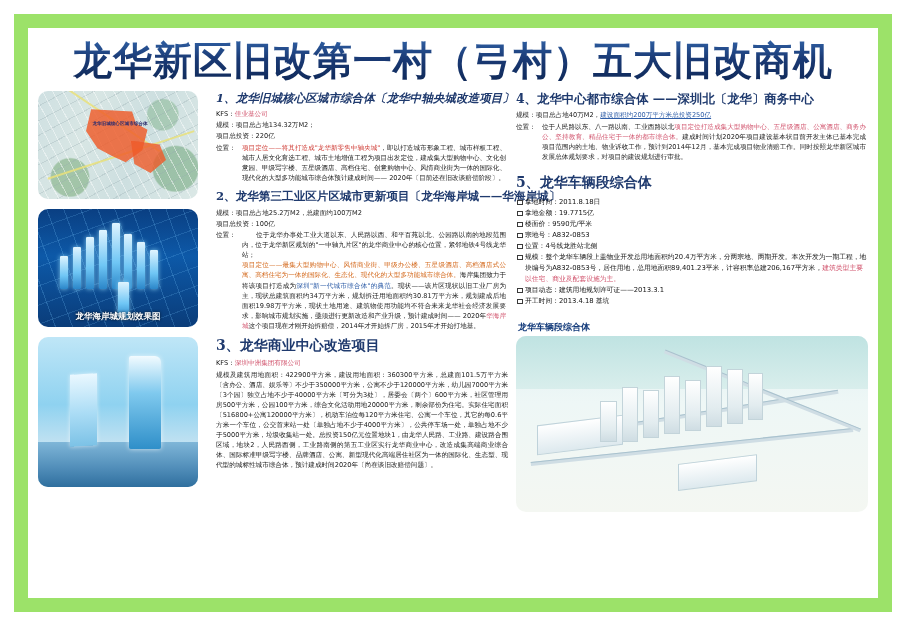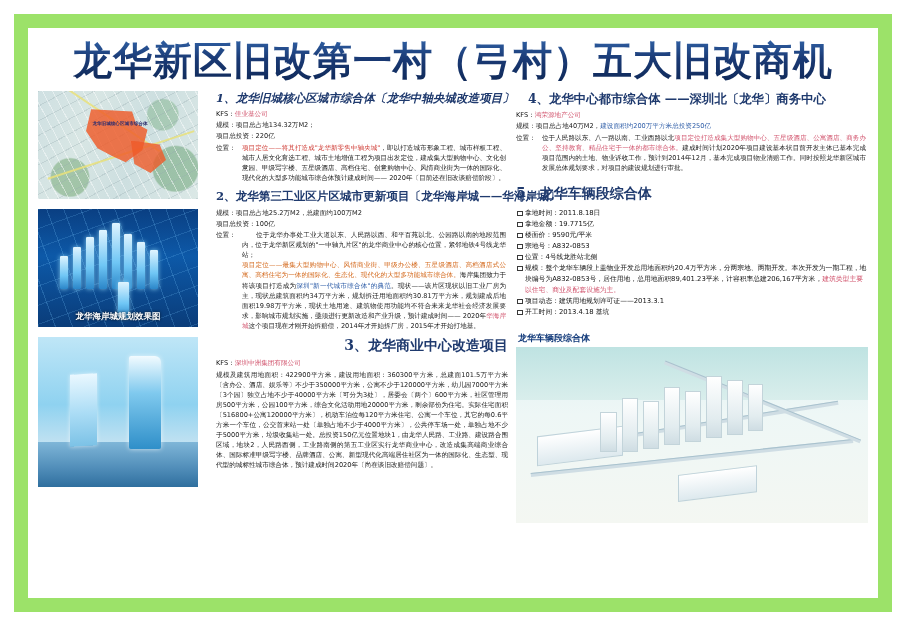--- a/index.html
+++ b/index.html
@@ -67,21 +67,21 @@
     font-size:13.5px;
     line-height:1.25;
     color:#1f3a6e;
     letter-spacing:0px;
     white-space:nowrap;
   }
   
   .kv{font-size:6.6px;line-height:1.5;color:#1a1a1a;margin:0 0 1px 0;}
   .kv .k{color:#111;}
   .kv .pink{color:#d2566f;}
-  .kv .blue{color:#2f5ea8;}
+  .kv .blue{color:#2f5ea8;text-decoration:underline;}
   .para{
     font-size:6.6px;line-height:1.52;color:#1a1a1a;
     margin:0;text-align:justify;
   }
   .para .lbl{display:inline-block;width:26px;vertical-align:top;}
   .para .body{display:inline-block;width:calc(100% - 28px);vertical-align:top;}
   .hl-pink{color:#d2566f;}
   .hl-red{color:#cf3b34;}
   .hl-orange{color:#d46a1e;}
   .hl-blue{color:#2f5ea8;}
@@ -105,21 +105,21 @@
   .fig .cap{
     font-size:8px;color:#123a7a;font-weight:bold;
     text-align:center;margin-top:2px;
     font-family:"DejaVu Sans","Liberation Sans",sans-serif;
   }
   .fig .cap.inside{
     position:absolute;left:0;right:0;bottom:4px;
     color:#ffffff;text-shadow:0 0 3px rgba(0,0,0,.9);
     font-size:8.5px;
   }
-  .imgbox{position:relative;overflow:hidden;display:block;}
+  .imgbox{position:relative;overflow:hidden;display:block;border-radius:10px;}
   
   .map-img{
     width:160px;height:108px;
     background:
       radial-gradient(circle at 20% 80%, rgba(120,170,120,.55) 0 12%, transparent 13%),
       radial-gradient(circle at 78% 22%, rgba(130,180,140,.5) 0 10%, transparent 11%),
       radial-gradient(circle at 86% 72%, rgba(110,165,120,.55) 0 14%, transparent 15%),
       linear-gradient(110deg,#cfe0e2 0%,#d8e6e4 30%,#cddfe0 60%,#dbe8e6 100%);
     position:relative;
   }
@@ -298,36 +298,33 @@
               <span>项目总投资：</span><span>100亿</span>
             </p>
             <p class="para">
               <span class="lbl">位置：</span><span class="body"><span class="indent">位于龙华办事处工业大道以东、人民路以西、和平百苑以北、公园路以南的地段范围内，位于龙华新区规划的"一中轴九片区"的龙华商业中心的核心位置，紧邻地铁4号线龙华站；</span><span class="hl-orange">项目定位——最集大型购物中心、风情商业街、甲级办公楼、五星级酒店、高档酒店式公寓、高档住宅为一体的国际化、生态化、现代化的大型多功能城市综合体。</span><span>海岸集团致力于将该项目打造成为</span><span class="hl-blue">深圳"新一代城市综合体"的典范</span><span>。现状——该片区现状以旧工业厂房为主，现状总建筑面积约34万平方米，规划拆迁用地面积约30.81万平方米，规划建成后地面积19.98万平方米，现状土地用途、建筑物使用功能均不符合未来龙华社会经济发展要求，影响城市规划实施，亟须进行更新改造和产业升级，预计建成时间—— 2020年</span><span class="hl-pink">华海岸城</span><span>这个项目现在才刚开始拆赔偿，2014年才开始拆厂房，2015年才开始打地基。</span></span>
             </p>
           </div>
 
           <div class="pad6"></div>
 
           <div>
-            <h2 class="sec" style="font-size:14px;text-align:right;">3、龙华商业中心改造项目</h2>
+            <h2 class="sec" style="font-size:14px;">3、龙华商业中心改造项目</h2>
             <p class="kv">
               <span class="k">KFS：</span><span class="pink">深圳中洲集团有限公司</span>
             </p>
             <p class="para">规模及建筑用地面积：422900平方米，建设用地面积：360300平方米，总建面101.5万平方米〔含办公、酒店、娱乐等〕不少于350000平方米，公寓不少于120000平方米，幼儿园7000平方米〔3个园〕独立占地不少于40000平方米〔可分为3处〕，居委会〔两个〕600平方米，社区管理用房500平方米，公园100平方米，综合文化活动用地20000平方米，剩余部份为住宅。实际住宅面积〔516800+公寓120000平方米〕，机动车泊位每120平方米住宅、公寓一个车位，其它的每0.6平方米一个车位，公交首末站一处〔单独占地不少于4000平方米〕，公共停车场一处，单独占地不少于5000平方米，垃圾收集站一处。总投资150亿元位置地块1，由龙华人民路、工业路、建设路合围区域，地块2，人民路西侧，工业路南侧的第五工业区实行龙华商业中心，改造成集高端商业综合体、国际标准甲级写字楼、品牌酒店、公寓、新型现代化高端居住社区为一体的国际化、生态型、现代型的城标性城市综合体，预计建成时间2020年〔尚在谈旧改赔偿问题〕。</p>
           </div>
 
         </div>
 
         <div class="col-right">
 
           <div>
-            <h2 class="sec" style="font-size:12.4px;margin-left:12px;">4、龙华中心都市综合体 ——深圳北〔龙华〕商务中心</h2>
-            <p class="kv">
-              <span class="k">KFS：</span><span class="pink">鸿荣源地产公司</span>
-            </p>
+            <h2 class="sec" style="font-size:12.4px;">4、龙华中心都市综合体 ——深圳北〔龙华〕商务中心</h2>
             <p class="kv">
               <span>规模：</span><span>项目总占地40万M2，</span><span class="blue">建设面积约200万平方米总投资250亿</span>
             </p>
             <p class="para">
               <span class="lbl">位置：</span><span class="body"><span>位于人民路以东、八一路以南、工业西路以北</span><span class="hl-pink">项目定位打造成集大型购物中心、五星级酒店、公寓酒店、商务办公、坚持教育、精品住宅于一体的都市综合体。</span><span>建成时间计划2020年项目建设基本状目前开发主体已基本完成项目范围内的土地、物业诉收工作，预计到2014年12月，基本完成项目物业清赔工作。同时按照龙华新区城市发展总体规划要求，对项目的建设规划进行审批。</span></span>
             </p>
           </div>
 
           <div style="height:12px;"></div>
 

